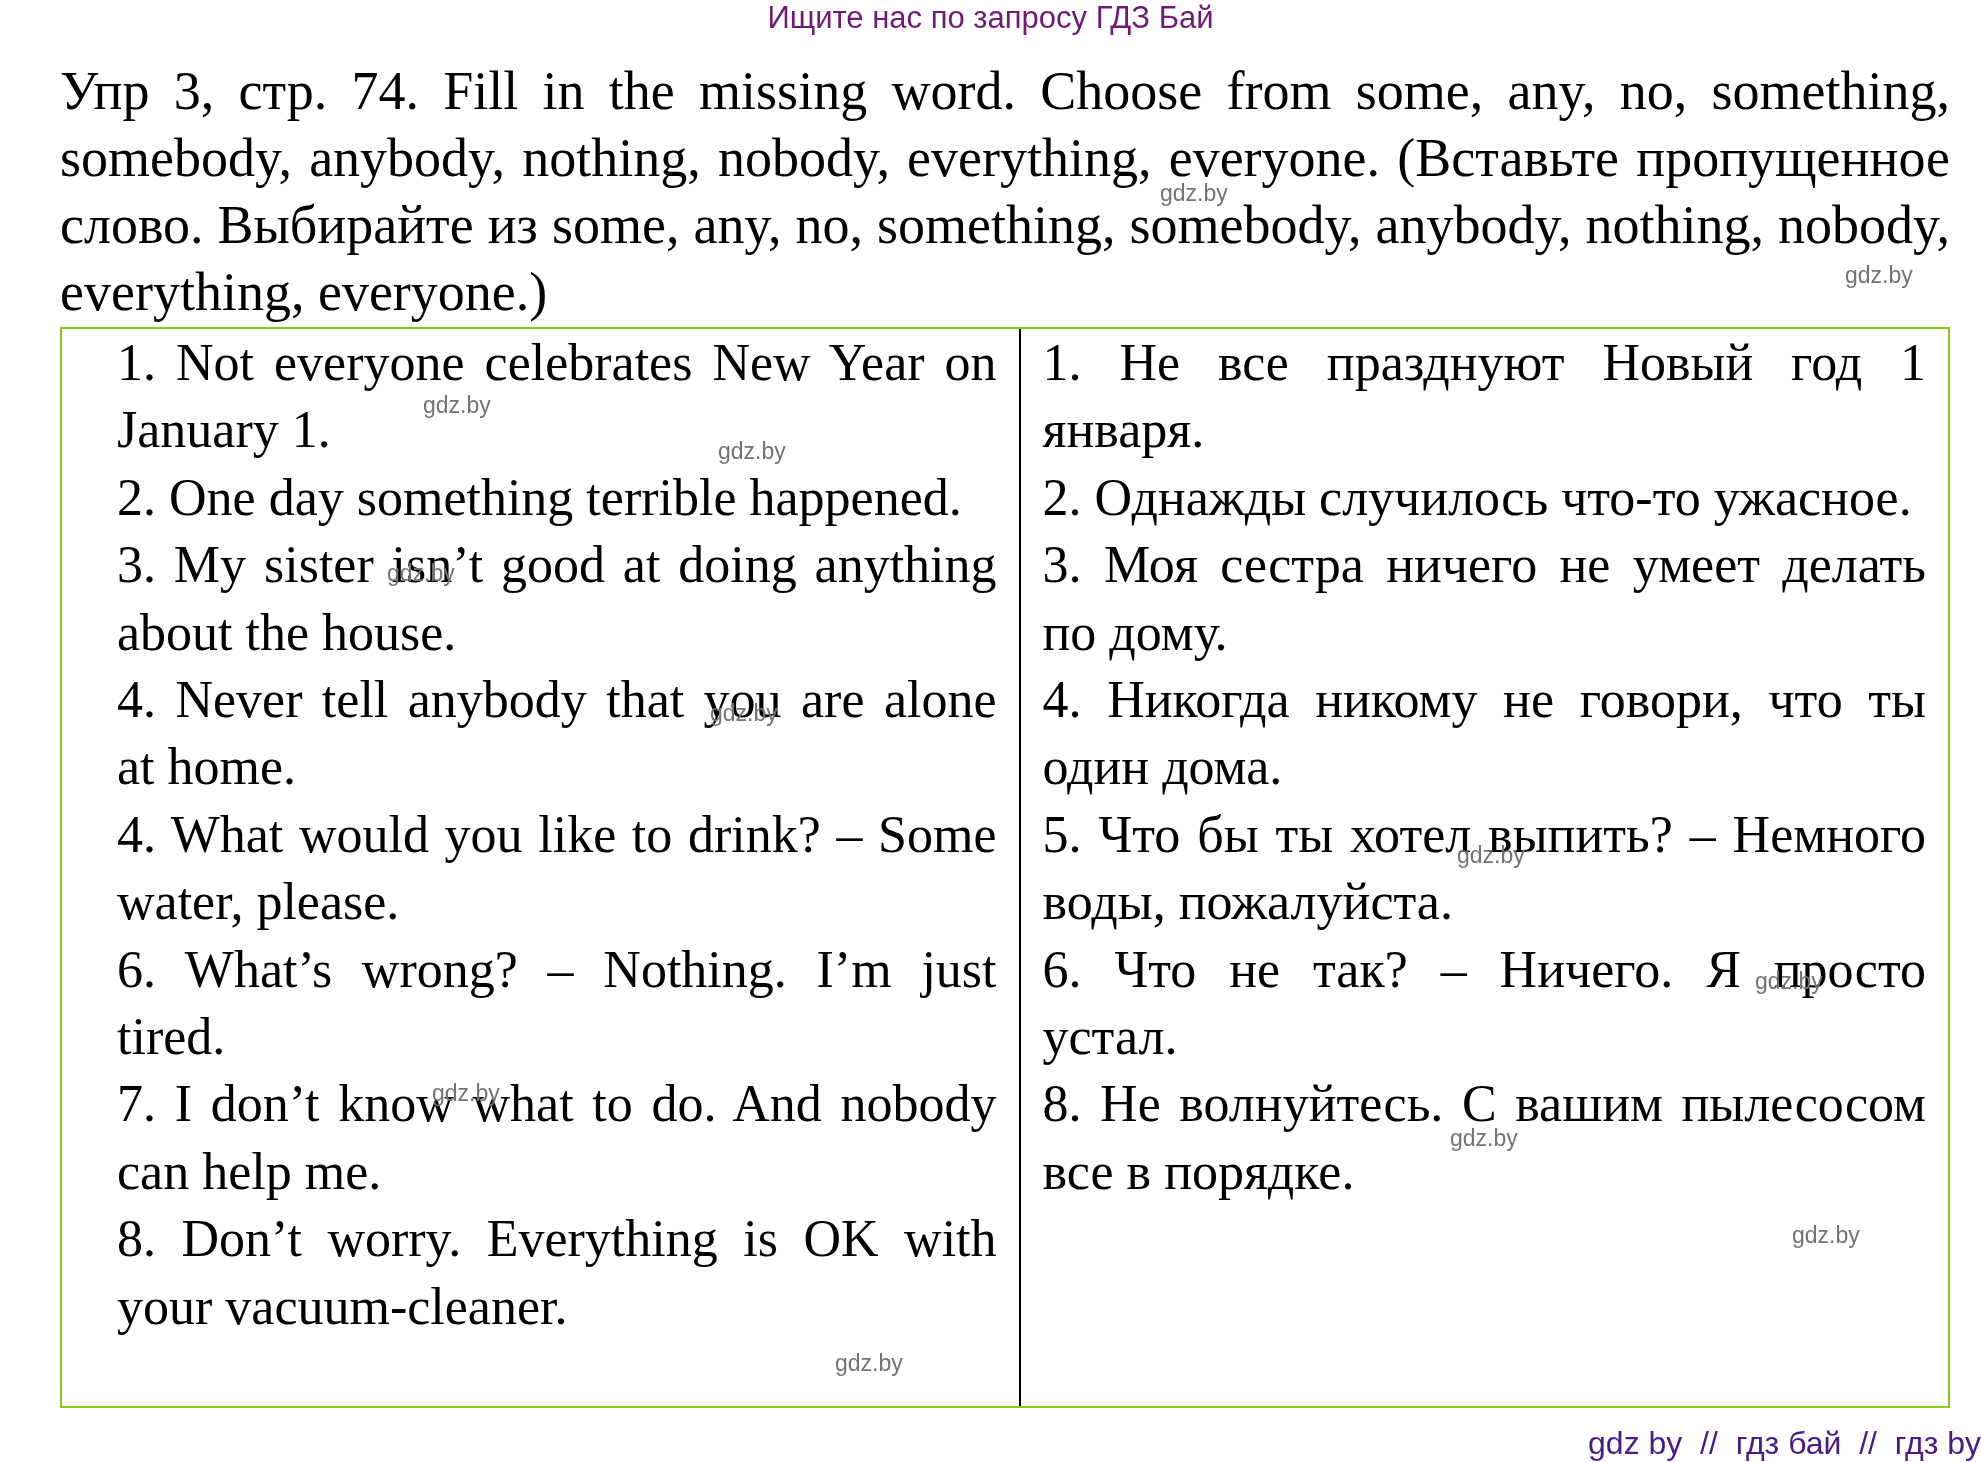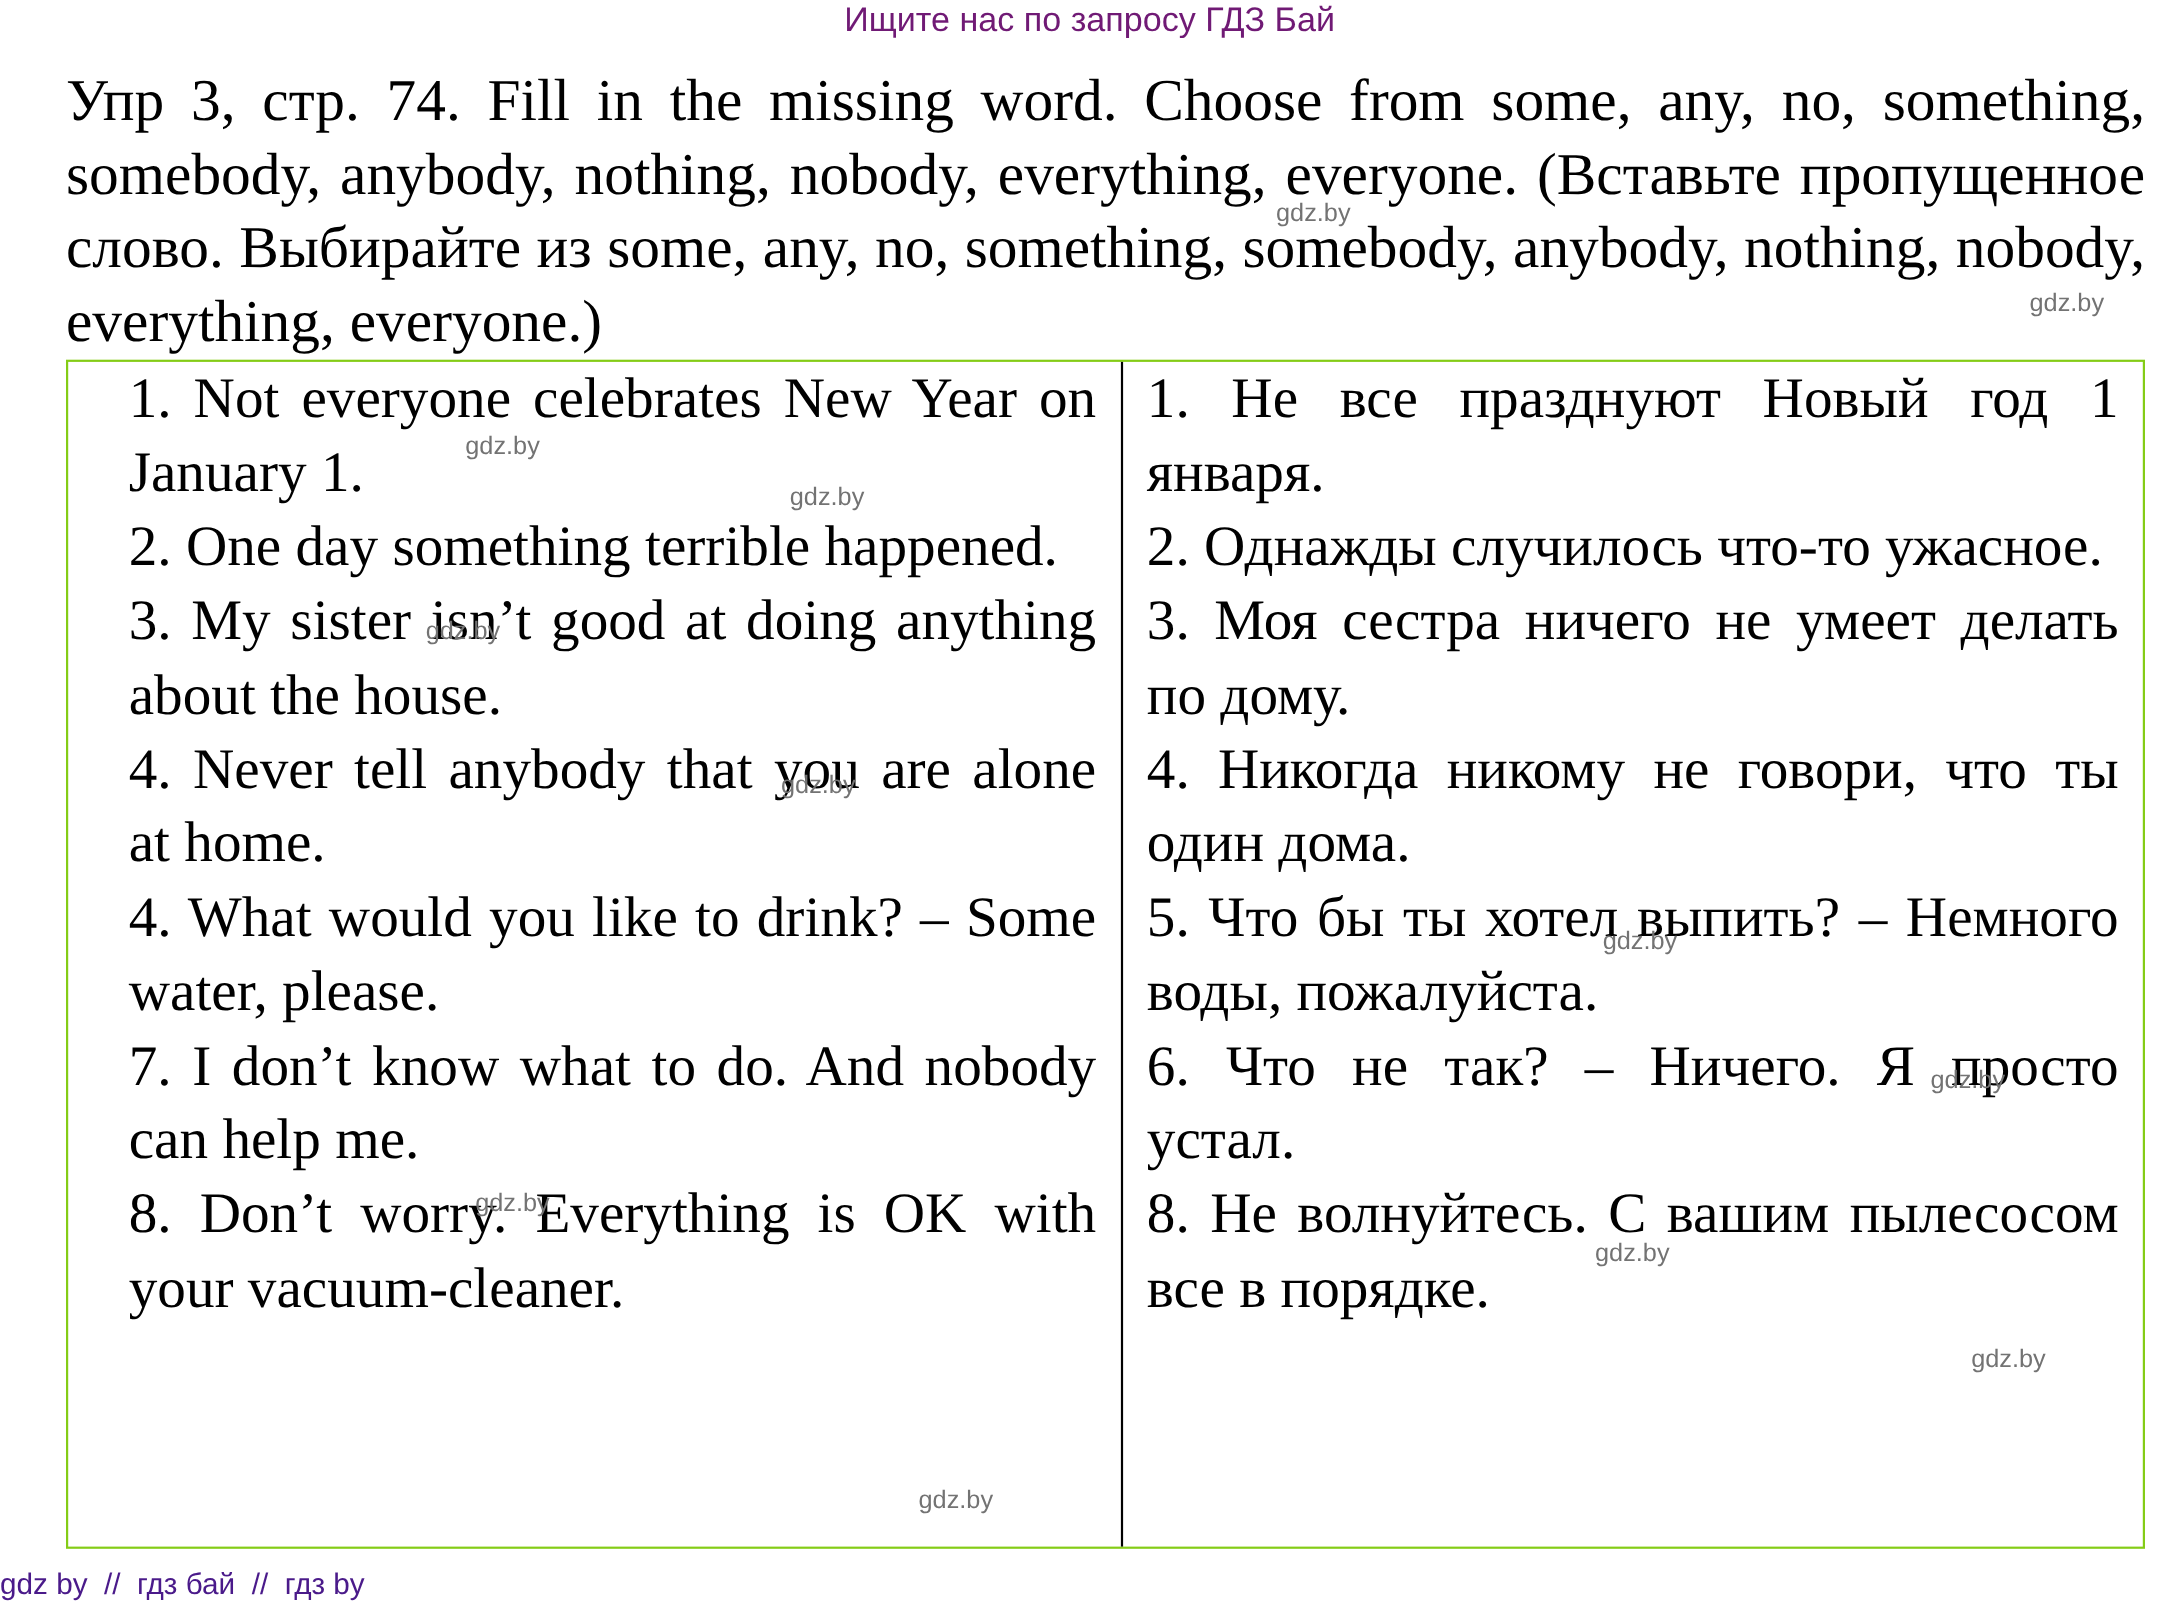--- a/index.html
+++ b/index.html
@@ -26,42 +26,43 @@
     color:#000; text-align:justify;
   }
   .col-en { width:943px; border-right:2px solid #000; }
   .col-ru { width:943px; padding-left:22px; padding-right:22px; }
   .item { margin:0; }
   .wm {
     position:absolute; font-family:"Liberation Sans", sans-serif; font-size:23px;
     color:#737373; white-space:nowrap;
   }
   .footer {
-    position:absolute; left:0; top:1425px; width:1981px; text-align:left;
-    font-family:"Liberation Sans", sans-serif; font-size:27px; color:#4a1a8a;
+    position:absolute; left:0; top:1425px; width:1981px; text-align:right;
+    font-family:"Liberation Sans", sans-serif; font-size:32px; color:#4a1a8a;
     white-space:pre;
   }
 </style>
 </head>
 <body>
 
 <div class="top-banner">Ищите нас по запросу ГДЗ Бай</div>
 
 <div class="title">
   <b>Упр 3, стр. 74. Fill in the missing word. Choose from some, any, no, something, somebody, anybody, nothing, nobody, everything, everyone.</b>
   <span class="normal">(Вставьте пропущенное слово. Выбирайте из </span><b>some, any, no, something, somebody, anybody, nothing, nobody, everything, everyone.)</b>
 </div>
 
 <div class="answer-table">
   <div class="col col-en">
     <p class="item">1. Not everyone celebrates New Year on January 1.</p>
     <p class="item">2. One day something terrible happened.</p>
     <p class="item">3. My sister isn’t good at doing anything about the house.</p>
     <p class="item">4. Never tell anybody that you are alone at home.</p>
     <p class="item">4. What would you like to drink? – Some water, please.</p>
+    <p class="item">6. What’s wrong? – Nothing. I’m just tired.</p>
     <p class="item">7. I don’t know what to do. And nobody can help me.</p>
     <p class="item">8. Don’t worry. Everything is OK with your vacuum-cleaner.</p>
   </div>
   <div class="col col-ru">
     <p class="item">1. Не все празднуют Новый год 1 января.</p>
     <p class="item">2. Однажды случилось что-то ужасное.</p>
     <p class="item">3. Моя сестра ничего не умеет делать по дому.</p>
     <p class="item">4. Никогда никому не говори, что ты один дома.</p>
     <p class="item">5. Что бы ты хотел выпить? – Немного воды, пожалуйста.</p>
     <p class="item">6. Что не так? – Ничего. Я просто устал.</p>

